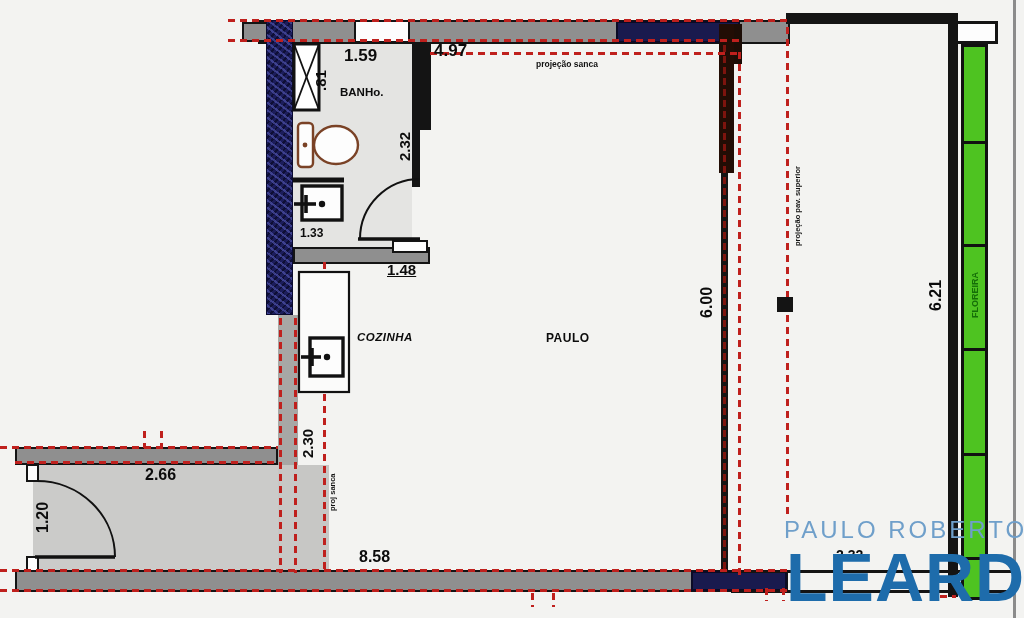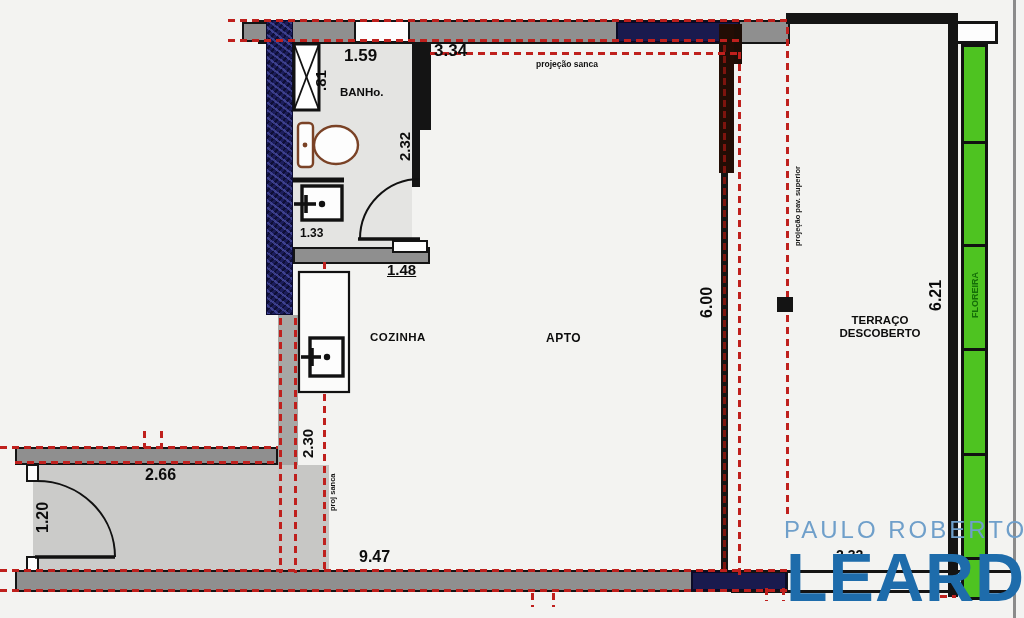--- a/index.html
+++ b/index.html
@@ -143,35 +143,34 @@
       <line x1="312" y1="348" x2="312" y2="366" stroke="#111" stroke-width="3.6"></line>
     </g>
 
     <g fill="none" stroke="#111">
       <line x1="35" y1="557" x2="115" y2="557" stroke-width="3.4"></line>
       <path d="M 115 557 A 78 76 0 0 0 37 481" stroke-width="2"></path>
     </g>
   </svg>
 
   <div class="dim" style="left:340px;top:86px;font-size:11.5px;">BANHo.</div>
-  <div class="dim" style="left:370px;top:331px;font-size:11.5px;letter-spacing:.5px;">COZINHA</div>
-  <div class="dim" style="left:546px;top:331px;font-size:12px;letter-spacing:.5px;">APTO</div>
-  <div class="dim" style="left:830px;top:314px;width:100px;font-size:11.5px;white-space:normal;text-align:center;line-height:1.15;">TERRAÇO DESCOBERTO</div>
+  <div class="dim" style="left:357px;top:331px;font-size:11.5px;letter-spacing:.5px;font-style:italic;">COZINHA</div>
+  <div class="dim" style="left:546px;top:331px;font-size:12px;letter-spacing:.5px;">PAULO</div>
   <div class="dim vtext" style="left:963px;top:256px;width:23px;height:78px;font-size:9px;color:#156e08;">FLOREIRA</div>
 
   <div class="dim" style="left:344px;top:46px;font-size:17px;">1.59</div>
   <div class="dim vtext" style="left:310px;top:60px;width:20px;height:42px;font-size:15px;">.81</div>
   <div class="dim vtext" style="left:393px;top:122px;width:22px;height:48px;font-size:15px;">2.32</div>
   <div class="dim" style="left:300px;top:226px;font-size:12px;text-align:center;">1.33</div>
   <div class="dim" style="left:387px;top:261px;font-size:15px;text-decoration:underline;">1.48</div>
-  <div class="dim" style="left:434px;top:41px;font-size:17px;">3.34</div>
+  <div class="dim" style="left:434px;top:41px;font-size:17px;">4.97</div>
   <div class="dim vtext" style="left:297px;top:420px;width:21px;height:46px;font-size:15px;">2.30</div>
   <div class="dim" style="left:145px;top:466px;font-size:16px;">2.66</div>
   <div class="dim vtext" style="left:31px;top:492px;width:24px;height:50px;font-size:16px;">1.20</div>
-  <div class="dim" style="left:359px;top:548px;font-size:16px;">9.47</div>
+  <div class="dim" style="left:359px;top:548px;font-size:16px;">8.58</div>
   <div class="dim vtext" style="left:695px;top:278px;width:24px;height:48px;font-size:16px;">6.00</div>
   <div class="dim vtext" style="left:923px;top:270px;width:26px;height:50px;font-size:16px;">6.21</div>
   <div class="dim" style="left:836px;top:547px;font-size:14px;">2.32</div>
 
   <div class="ann" style="left:536px;top:59px;font-size:8.5px;">projeção sanca</div>
   <div class="ann vtext" style="position:absolute;left:324px;top:462px;width:16px;height:60px;font-size:7.5px;">proj sanca</div>
   <div class="ann vtext" style="position:absolute;left:790px;top:146px;width:15px;height:120px;font-size:7.5px;">projeção pav. superior</div>
 
   <div class="logo1" style="left:784px;top:516px;font-size:24px;">PAULO ROBERTO</div>
   <div class="logo2" style="left:786px;top:538px;font-size:68px;">LEARDI</div>

